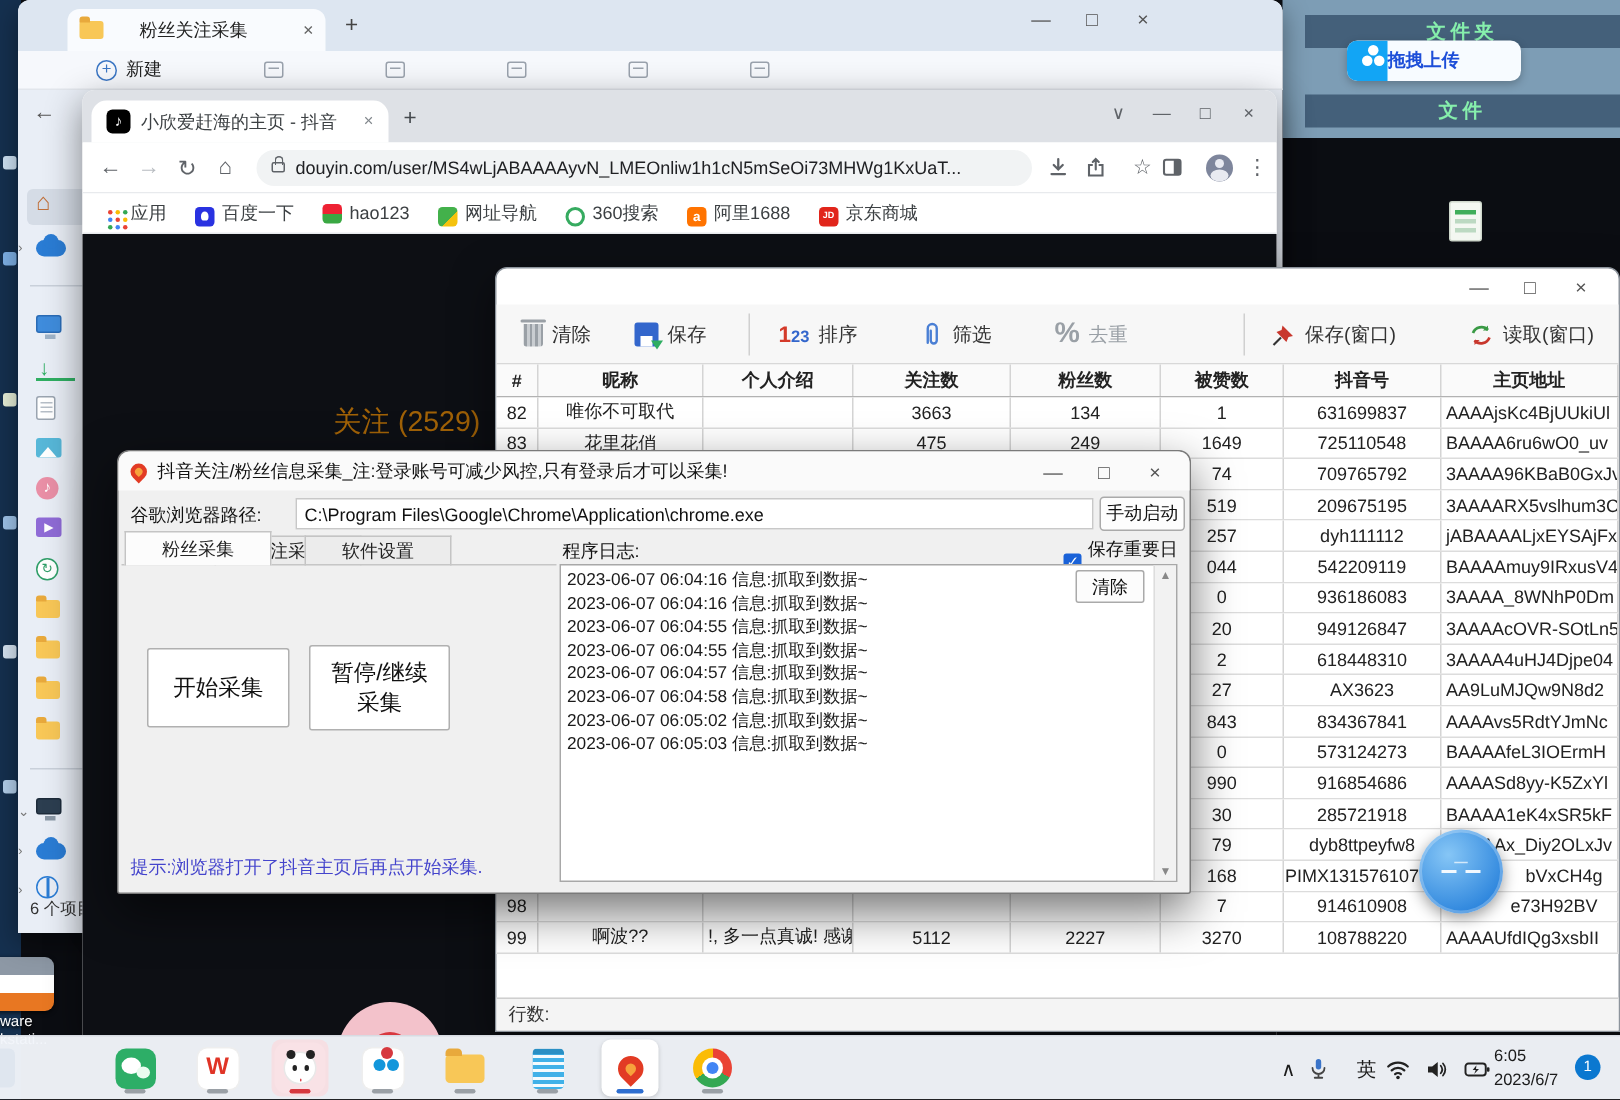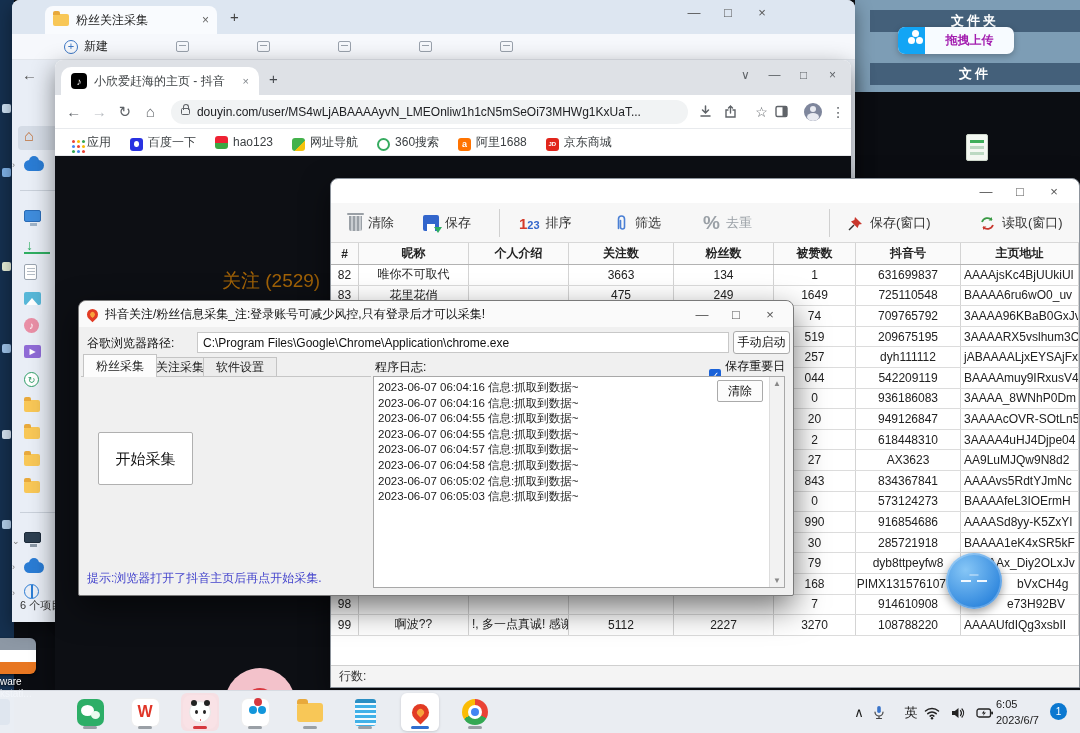--- a/index.html
+++ b/index.html
@@ -12,39 +12,39 @@
   .vmware-icon{position:absolute;left:-12px;top:638px;width:48px;height:36px;border-radius:6px;
     background:linear-gradient(180deg,#8d98a5 0 34%,#ffffff 34% 66%,#e87722 66% 100%);box-shadow:0 1px 3px rgba(0,0,0,.6);}
   .vmware-label{position:absolute;left:0;top:676px;width:58px;color:#fff;font-size:10px;line-height:12px;
     text-shadow:0 1px 2px #000;}
   .desk-file{position:absolute;left:966px;top:134px;width:22px;height:27px;background:#f4f8f2;border-radius:2px;
     border:1px solid #cfd8cc;}
   .desk-file i{position:absolute;left:3px;top:5px;width:14px;height:3px;background:#3fae5a;box-shadow:0 6px 0 #bcd9c2,0 12px 0 #bcd9c2;display:block;}
 
   
   .netdisk{position:absolute;left:855px;top:0;width:225px;height:92px;background:#7d9db5;}
-  .nd-bar{position:absolute;left:15px;right:0;height:22px;background:#44607a;color:#ffffff;font-size:13px;
+  .nd-bar{position:absolute;left:15px;right:0;height:22px;background:#44607a;color:#86efac;font-size:13px;
     font-weight:bold;display:flex;align-items:center;justify-content:center;letter-spacing:3px;}
   .nd-pill{position:absolute;left:43px;top:27px;width:116px;height:27px;background:#f7fbff;border-radius:7px;
     box-shadow:0 2px 6px rgba(0,0,0,.25);display:flex;align-items:center;overflow:hidden;}
   .nd-logo{width:27px;height:27px;background:#12a5f5;display:grid;place-items:center;position:relative;flex:0 0 27px;}
   .nd-logo i{width:7px;height:7px;border-radius:50%;background:#fff;display:block;
     box-shadow:8px 0 0 #fff,4px -7px 0 #fff;}
-  .nd-pill span{flex:1;text-align:center;color:#a21caf;font-weight:bold;font-size:12px;}
+  .nd-pill span{flex:1;text-align:left;color:#1d4ed8;font-weight:bold;font-size:12px;}
 
   
   .winctl{position:absolute;top:0;height:24px;display:flex;align-items:center;color:#555;font-size:13px;}
   .winctl span{width:34px;text-align:center;cursor:default;}
 
   
   .explorer{position:absolute;left:12px;top:0;width:843px;height:622px;background:#e9eef6;
     border-radius:8px 8px 0 0;box-shadow:0 6px 18px rgba(0,0,0,.4);}
   .x-tabbar{position:absolute;left:0;top:0;right:0;height:34px;background:#dde6f1;border-radius:8px 8px 0 0;}
   .x-tab{position:absolute;left:33px;top:6px;width:172px;height:28px;background:#f9fbfe;border-radius:8px 8px 0 0;
-    display:flex;align-items:center;padding:0 8px;gap:7px;font-size:12px;color:#222;}
+    display:flex;align-items:center;padding:0 8px;gap:24px;font-size:12px;color:#222;}
   .x-tab .close{margin-left:auto;color:#666;font-size:12px;}
   .x-plus{position:absolute;left:218px;top:8px;color:#444;font-size:15px;}
   .mini-folder{width:16px;height:12px;background:#f8c757;border-radius:2px;position:relative;flex:0 0 16px;}
   .mini-folder::before{content:"";position:absolute;top:-3px;left:0;width:7px;height:4px;background:#e8a93c;border-radius:2px 2px 0 0;}
   .x-toolbar{position:absolute;left:0;top:34px;right:0;height:26px;background:#f6f8fc;border-bottom:1px solid #e2e6ec;
     display:flex;align-items:center;font-size:12px;color:#222;}
   .x-new{display:flex;align-items:center;gap:6px;margin-left:52px;}
   .x-new .plus-circ{width:14px;height:14px;border:1.4px solid #3b76c4;border-radius:50%;color:#3b76c4;
     font-size:11px;line-height:11px;display:grid;place-items:center;}
   .x-ico{width:13px;height:11px;border:1.4px solid #9aa2ad;border-radius:2px;margin-left:68px;position:relative;}
@@ -161,21 +161,21 @@
   .dialog{position:absolute;left:78px;top:300px;width:716px;height:296px;background:#f0f0f0;
     border:1px solid #7a7a7a;border-radius:8px 8px 2px 2px;box-shadow:0 12px 32px rgba(0,0,0,.55);}
   .d-title{position:absolute;left:0;top:0;right:0;height:26px;background:#fafafa;border-radius:8px 8px 0 0;
     display:flex;align-items:center;gap:7px;padding-left:8px;font-size:12px;color:#111;}
   .d-pathlabel{position:absolute;left:8px;top:34px;font-size:12px;color:#111;}
   .d-path{position:absolute;left:118px;top:31px;width:532px;height:21px;background:#fff;border:1px solid #c8c8c8;
     font-size:12px;color:#111;display:flex;align-items:center;padding-left:5px;white-space:nowrap;overflow:hidden;}
   .d-manual{position:absolute;left:654px;top:30px;width:57px;height:23px;background:#fdfdfd;border:1px solid #aaa;
     border-radius:3px;font-size:12px;color:#111;display:grid;place-items:center;}
   .d-tab{position:absolute;height:20px;top:56px;background:#ececec;border:1px solid #c4c4c4;border-bottom:none;
-    font-size:12px;color:#222;display:grid;place-items:center;padding:0 12px;}
+    font-size:12px;color:#222;display:grid;place-items:center;padding:0 24px;}
   .d-tab.active{top:53px;height:23px;background:#fcfcfc;z-index:2;}
   .d-loglabel{position:absolute;left:296px;top:58px;font-size:12px;color:#111;}
   .d-check{position:absolute;left:630px;top:57px;display:flex;align-items:center;gap:4px;font-size:12px;color:#111;}
   .chk{width:13px;height:13px;background:#1a62d8;border-radius:2px;color:#fff;font-size:10px;display:grid;place-items:center;}
   .d-panel{position:absolute;left:2px;top:75px;width:290px;bottom:2px;border-top:1px solid #c6c6c6;}
   .d-bigbtn{position:absolute;background:#fff;border:1px solid #b0b0b0;border-radius:2px;font-size:15px;color:#111;
     display:grid;place-items:center;text-align:center;line-height:20px;}
   .d-hint{position:absolute;left:6px;top:193px;font-size:12px;color:#4444cc;}
   .d-log{position:absolute;left:294px;top:75px;width:412px;height:212px;background:#fff;border:1px solid #a8a8a8;}
   #log-lines{position:absolute;left:4px;top:3px;right:60px;font-size:11.5px;line-height:15.6px;color:#1a1a1a;white-space:nowrap;}
@@ -695,20 +695,23 @@
     <div class="d-tab active" style="left:4px">粉丝采集</div>
     <div class="d-tab" style="left:64px">关注采集</div>
     <div class="d-tab" style="left:124px">软件设置</div>
     <div class="d-loglabel">程序日志:</div>
     <div class="d-check">
       <span class="chk">✓</span>
       <span>保存重要日志</span>
     </div>
     <div class="d-panel">
       <div class="d-bigbtn" style="left:17px;top:55px;width:95px;height:53px">开始采集</div>
+      <div class="d-bigbtn" style="left:125px;top:53px;width:94px;height:57px">
+        <span><span>暂停/继续</span><br><span>采集</span></span>
+      </div>
       <div class="d-hint">提示:浏览器打开了抖音主页后再点开始采集.</div>
     </div>
     <div class="d-log">
       <div id="log-lines">
           <div class="log-line">2023-06-07 06:04:16 信息:抓取到数据~</div>
           <div class="log-line">2023-06-07 06:04:16 信息:抓取到数据~</div>
           <div class="log-line">2023-06-07 06:04:55 信息:抓取到数据~</div>
           <div class="log-line">2023-06-07 06:04:55 信息:抓取到数据~</div>
           <div class="log-line">2023-06-07 06:04:57 信息:抓取到数据~</div>
           <div class="log-line">2023-06-07 06:04:58 信息:抓取到数据~</div>

